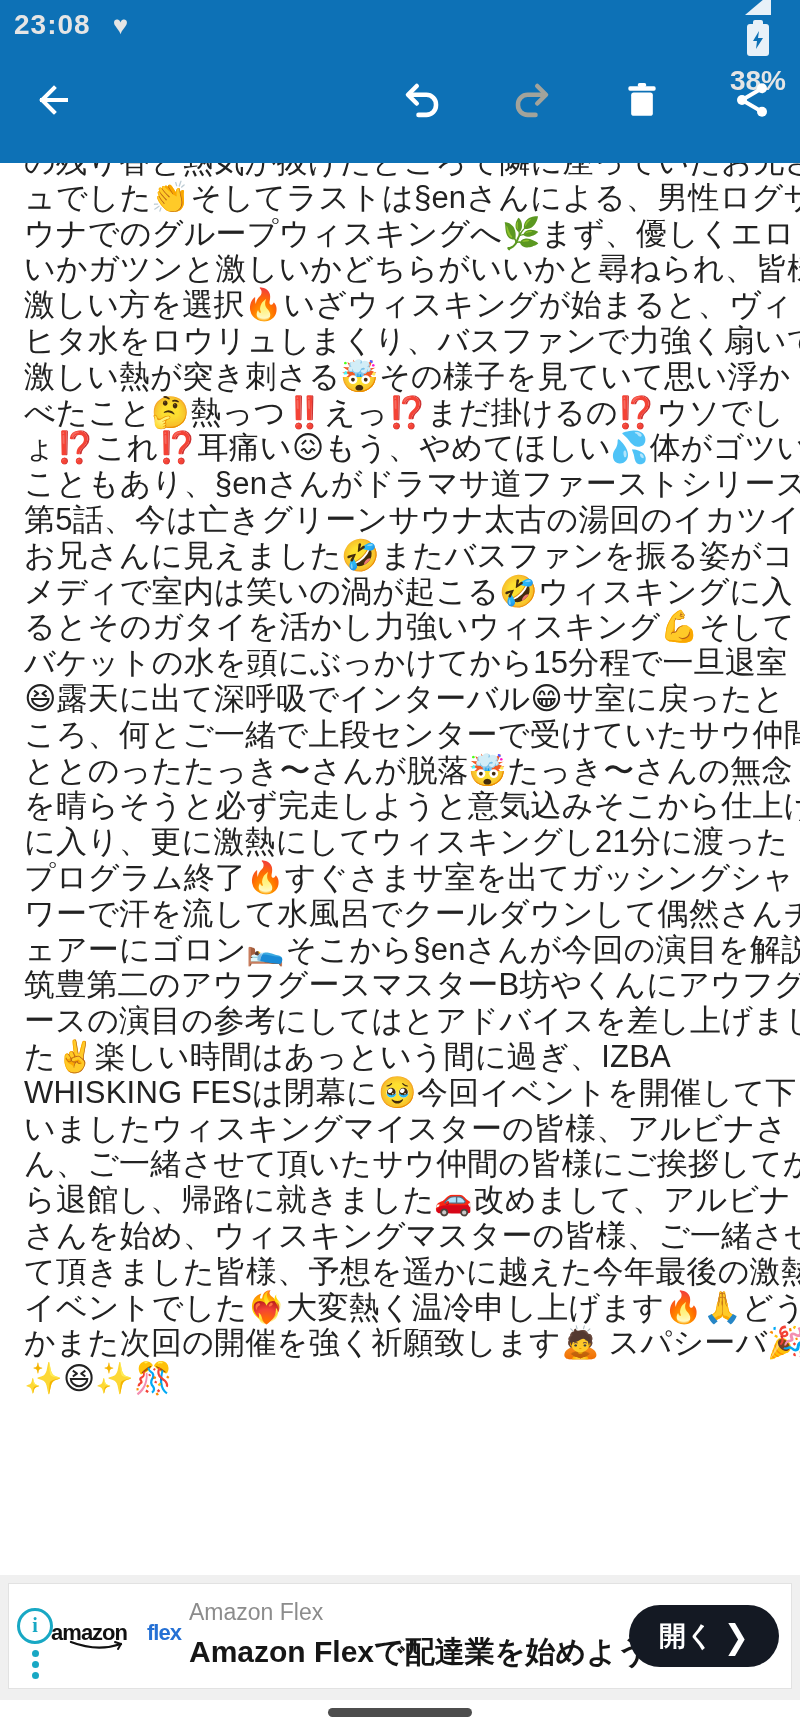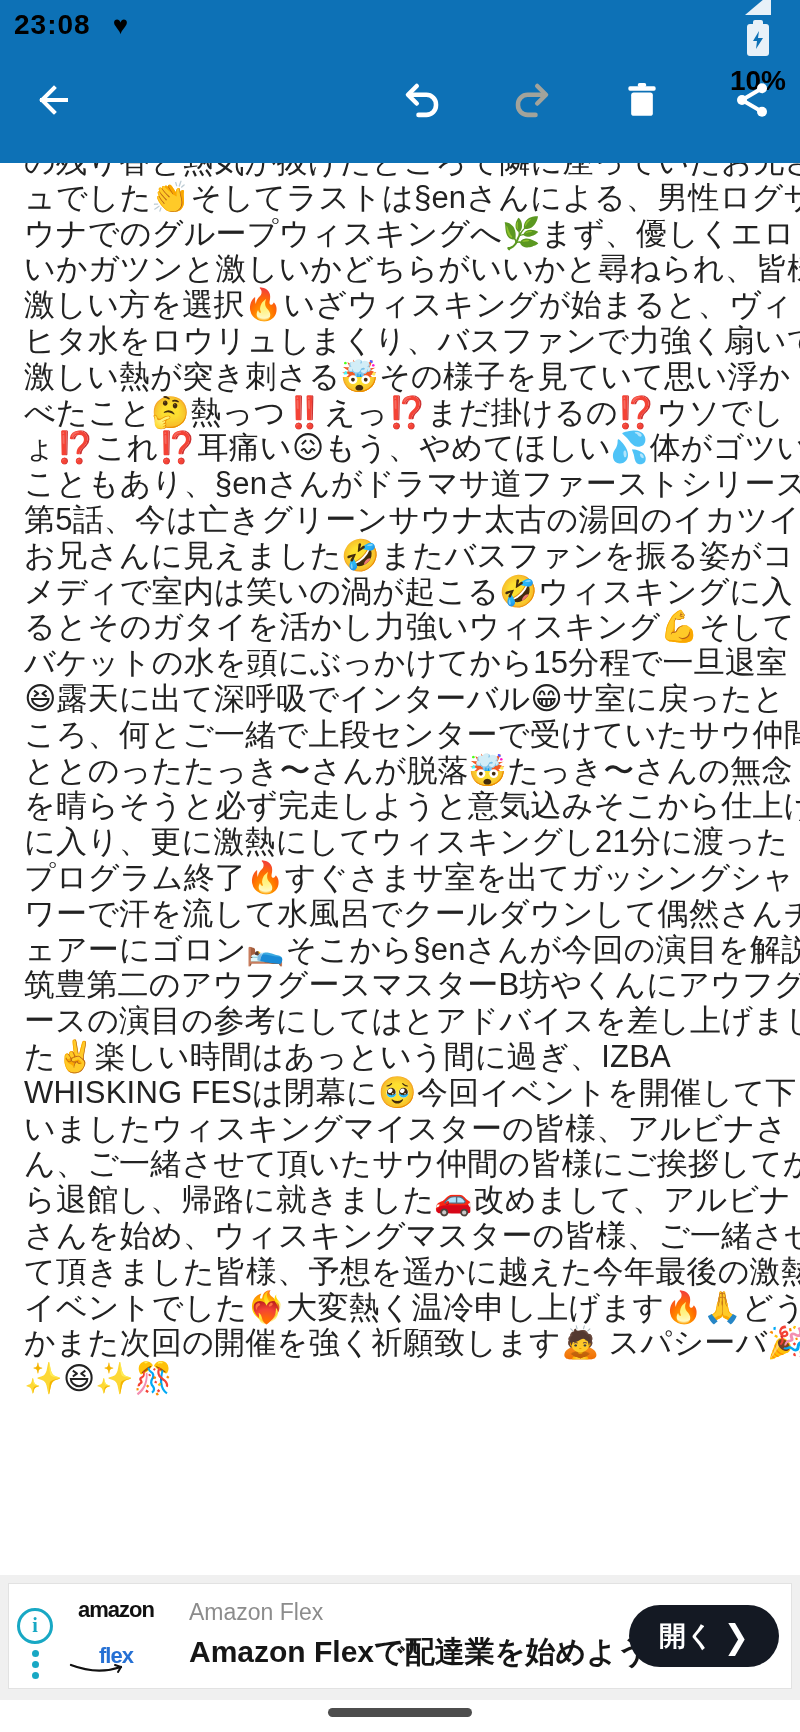--- a/index.html
+++ b/index.html
@@ -4,21 +4,21 @@
 <style>
   html,body{margin:0;padding:0;}
   body{
     width:800px;height:1732px;position:relative;background:#ffffff;
     font-family:"Liberation Sans","DejaVu Sans",sans-serif;
     overflow:hidden;
   }
   
   .topbar{
     position:absolute;top:0;left:0;width:800px;height:163px;
-    background:#0d71b6;z-index:5;color:#000000;
+    background:#0d71b6;z-index:5;color:#e5e5e5;
   }
   .statusbar{
     position:absolute;top:0;left:0;right:0;height:50px;
     display:flex;align-items:center;padding:0 14px;box-sizing:border-box;
   }
   .sb-time{font-size:28px;font-weight:bold;letter-spacing:1px;}
   .sb-heart{font-size:26px;margin-left:22px;line-height:1;}
   .sb-right{margin-left:auto;display:flex;align-items:center;gap:9px;flex-direction:column;}
   .sb-5g{font-size:26px;font-weight:bold;}
   .sb-signal{width:0;height:0;border-left:26px solid transparent;border-bottom:22px solid #e8f1f8;position:relative;}
@@ -55,21 +55,21 @@
   }
   .ad-left{width:52px;display:flex;flex-direction:column;align-items:center;justify-content:center;gap:6px;padding-top:14px;}
   .ad-info{
     width:30px;height:30px;border:3px solid #18a8c4;border-radius:50%;
     color:#18a8c4;font-size:20px;font-weight:bold;display:flex;align-items:center;justify-content:center;
     font-family:"Liberation Serif",serif;cursor:pointer;
   }
   .ad-dots{display:flex;flex-direction:column;gap:4px;cursor:pointer;}
   .ad-dots span{width:7px;height:7px;border-radius:50%;background:#18a8c4;display:block;}
   .ad-logo{width:110px;display:flex;flex-direction:column;align-items:center;justify-content:center;}
-  .ad-logo-row{display:flex;align-items:center;gap:20px;flex-direction:column;}
+  .ad-logo-row{display:flex;align-items:flex-start;gap:20px;}
   .ad-logo-amazon{font-size:22px;font-weight:bold;color:#111;letter-spacing:-1px;}
   .ad-logo-flex{font-size:22px;font-weight:bold;color:#2570d4;letter-spacing:-1px;}
   .ad-logo svg{margin-top:-6px;margin-left:-34px;}
   .ad-texts{flex:1;padding-left:18px;min-width:0;}
   .ad-sponsor{font-size:23px;color:#8c8c8c;margin-bottom:6px;}
   .ad-headline{font-size:30px;font-weight:bold;color:#161616;white-space:nowrap;}
   .ad-cta{
     width:150px;height:62px;background:#141923;border-radius:32px;
     display:flex;align-items:center;justify-content:center;gap:10px;
     color:#fff;margin-right:12px;flex:none;cursor:pointer;
@@ -91,21 +91,21 @@
     <span class="sb-time">23:08</span>
     <span class="sb-heart">♥</span>
     <div class="sb-right">
       <span class="sb-5g">5G</span>
       <span class="sb-signal"></span>
       <span class="sb-batt">
         <svg width="14" height="20" viewBox="0 0 14 20">
             <path d="M8 1 L2 11 H6 L5 19 L12 8 H7 Z" fill="#0d71b6"></path>
           </svg>
       </span>
-      <span class="sb-pct">10%</span>
+      <span class="sb-pct">38%</span>
     </div>
   </div>
   <div class="appbar">
     <div class="ab-back">
       <svg width="40" height="40" viewBox="0 0 40 40">
         <path d="M24 8 L12 20 L24 32 M12 20 H36" stroke="#fff" stroke-width="4" fill="none" stroke-linecap="square"></path>
       </svg>
     </div>
     <div class="ab-actions">
       <div class="ab-btn">

